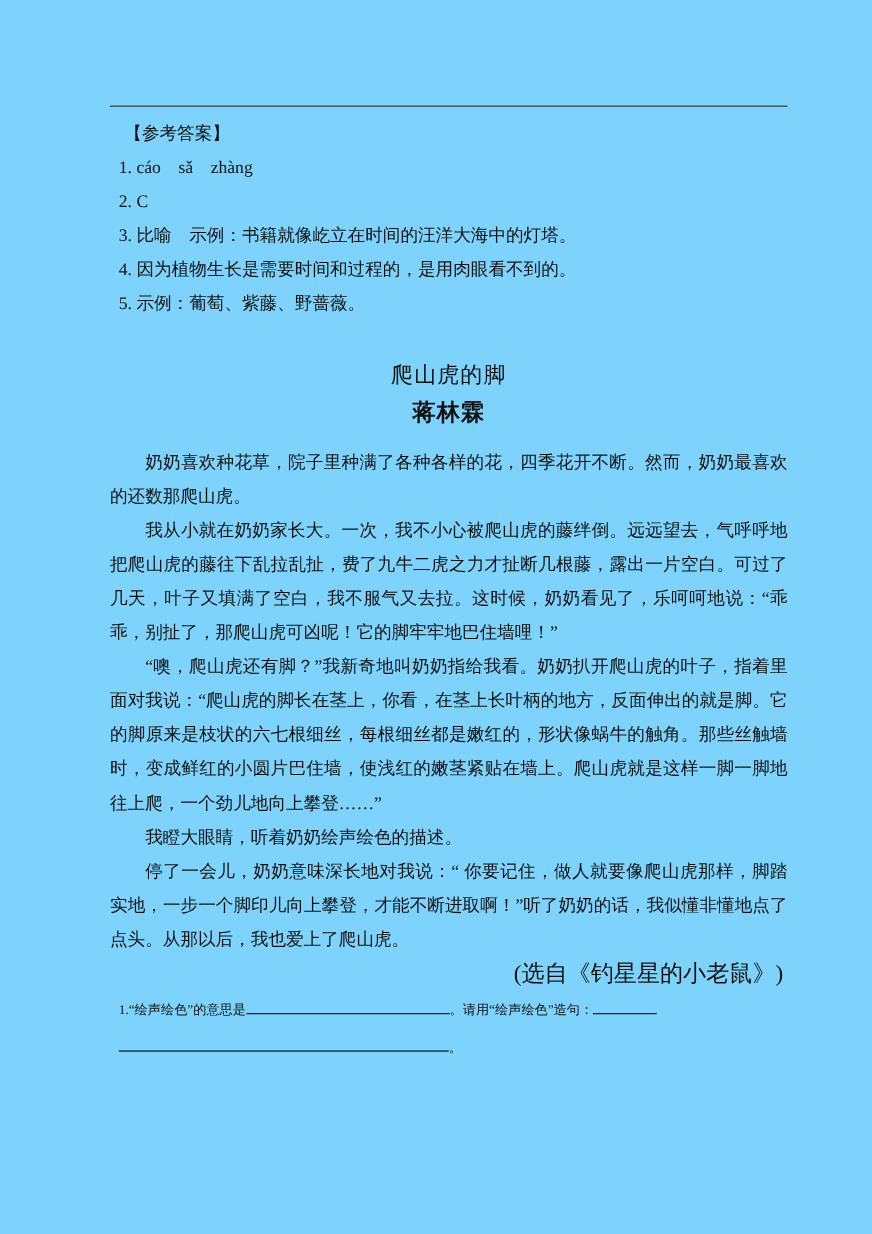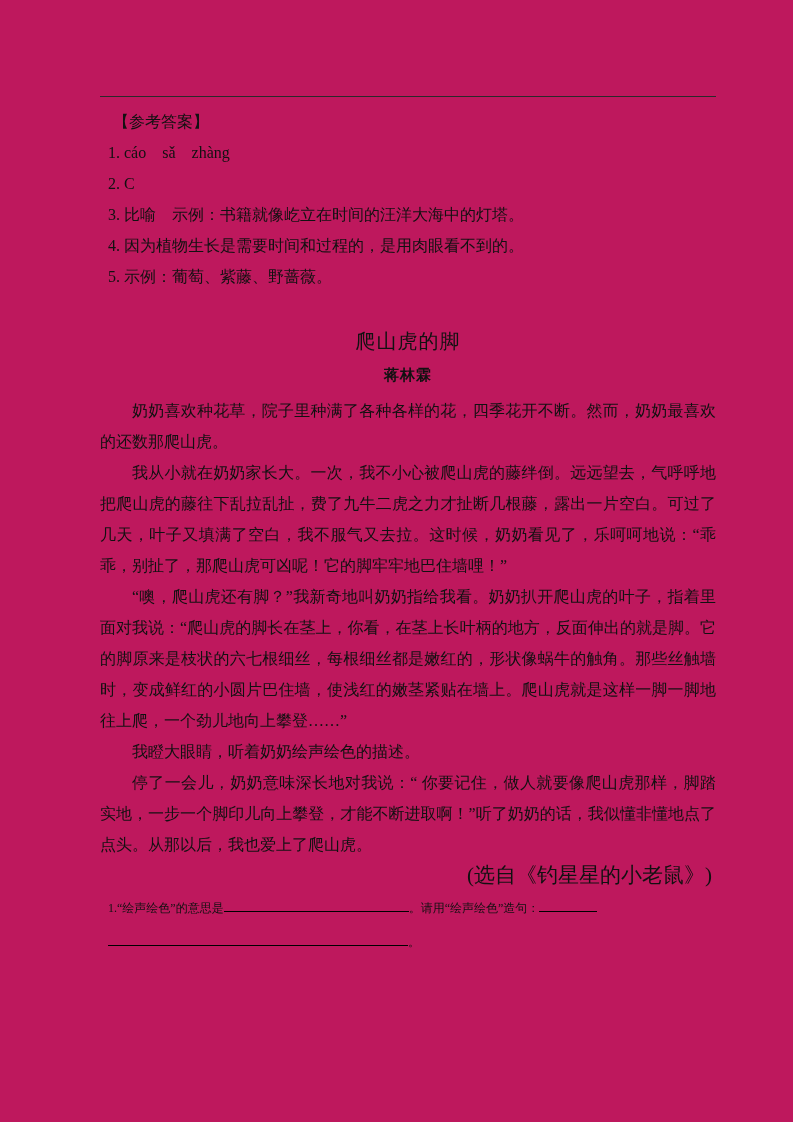--- a/index.html
+++ b/index.html
@@ -2,21 +2,21 @@
 <html><head>
 <meta charset="utf-8">
 <style>
   * { margin: 0; padding: 0; box-sizing: border-box; }
   html, body { background: #e8e8e8; }
   .page {
     position: relative;
     width: 793px;
     height: 1122px;
     margin: 0 auto;
-    background: #be185d;
+    background: #7dd3fc;
     color: #111111;
     font-family: "Liberation Serif", "DejaVu Serif", serif;
     overflow: hidden;
   }
   .content {
     padding: 0 77px 0 100px;
   }
   .top-rule {
     margin: 96px 77px 0 100px;
     border-top: 1.5px solid #2a2a2a;
@@ -33,27 +33,27 @@
     margin-top: 36px;
     text-align: center;
     font-size: 20px;
     font-weight: normal;
     line-height: 26px;
     letter-spacing: 1px;
   }
   .author {
     margin-top: 9px;
     text-align: center;
-    font-size: 15px;
+    font-size: 21px;
     font-weight: bold;
     line-height: 24px;
     letter-spacing: 1px;
   }
   .body-text {
-    margin-top: 8px;
+    margin-top: 18px;
     font-size: 16px;
     line-height: 31px;
   }
   .para {
     text-indent: 2em;
     text-align: justify;
   }
   .attribution {
     text-align: right;
     padding-right: 4px;

